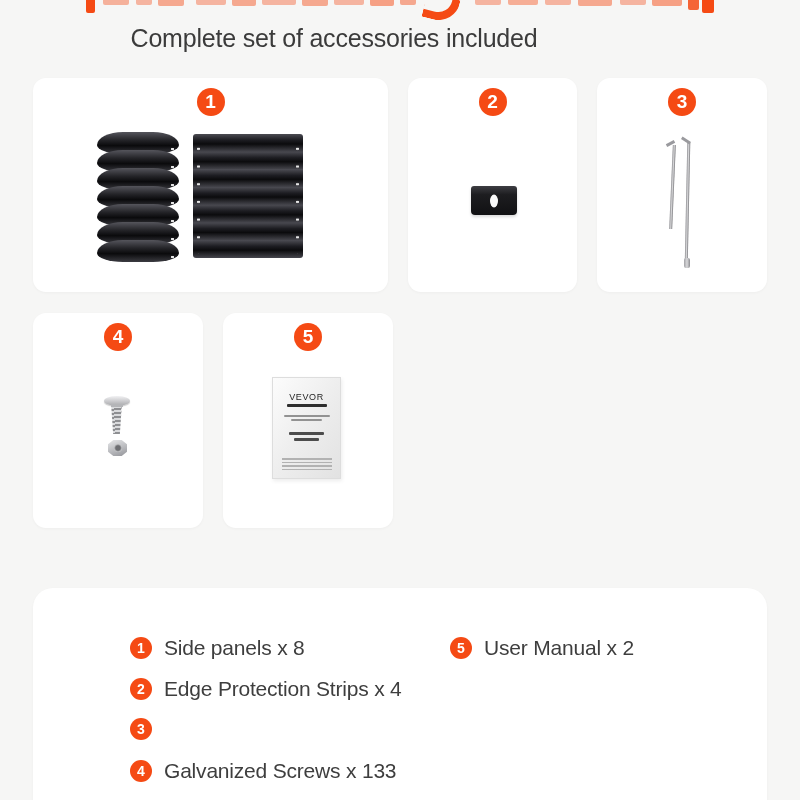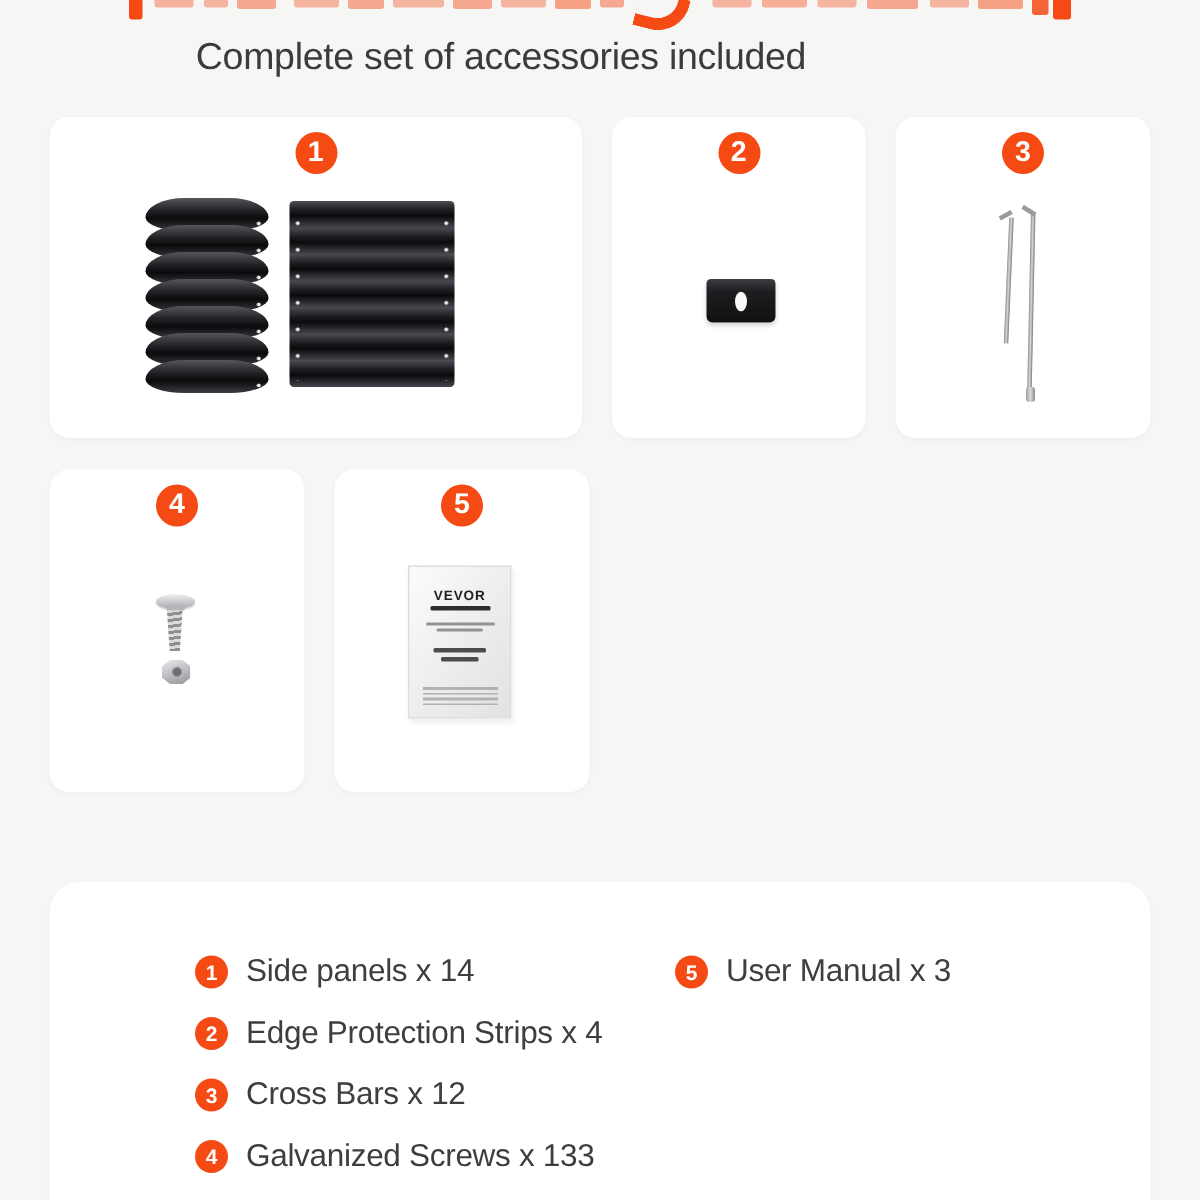--- a/index.html
+++ b/index.html
@@ -116,21 +116,21 @@
     width:8px;height:8px;border-radius:50%;
     background:radial-gradient(circle,#6d6e72 40%,#c7c8ca 70%);
   }
 
   
   .manual{
     position:absolute;left:49px;top:64px;width:67px;height:100px;
     background:linear-gradient(125deg,#fcfcfc 0%,#efefef 45%,#e2e2e2 100%);
     border:1px solid #ddd;box-shadow:1px 2px 4px rgba(0,0,0,0.08);
   }
-  .m-brand{margin-top:14px;text-align:center;font-weight:bold;font-size:9px;
+  .m-brand{margin-top:14px;text-align:center;font-weight:normal;font-size:9px;
     letter-spacing:0.6px;color:#1f1f1f;}
   .mbar{margin:0 auto;border-radius:1px;}
   .m-tag{width:40px;height:3px;background:#2e2e2e;margin-top:2px;}
   .m-l1{width:46px;height:2px;background:#929292;margin-top:8px;}
   .m-l2{width:31px;height:2px;background:#929292;margin-top:2px;}
   .m-m1{width:35px;height:3px;background:#4c4c4c;margin-top:11px;}
   .m-m2{width:25px;height:3px;background:#4c4c4c;margin-top:3px;}
   .m-fine{position:absolute;left:0;right:0;bottom:8px;}
   .m-f{width:50px;height:1.5px;background:#b2b2b2;margin:2px auto 0;}
 
@@ -235,33 +235,32 @@
           <div class="m-f"></div>
           <div class="m-f"></div>
           <div class="m-f"></div>
       </div>
     </div>
   </div>
 
   <div class="card" id="listcard">
     <div class="lrow c1 r1">
       <div class="li-badge">1</div>
-      <div class="li-label">Side panels x 14</div>
+      <div class="li-label">Side panels x 8</div>
     </div>
     <div class="lrow c1 r2">
       <div class="li-badge">2</div>
       <div class="li-label">Edge Protection Strips x 4</div>
     </div>
     <div class="lrow c1 r3">
       <div class="li-badge">3</div>
-      <div class="li-label">Cross Bars x 12</div>
     </div>
     <div class="lrow c1 r4">
       <div class="li-badge">4</div>
       <div class="li-label">Galvanized Screws x 133</div>
     </div>
     <div class="lrow c2 r1">
       <div class="li-badge">5</div>
-      <div class="li-label">User Manual x 3</div>
+      <div class="li-label">User Manual x 2</div>
     </div>
   </div>
 
 </div>
 
 </body></html>

